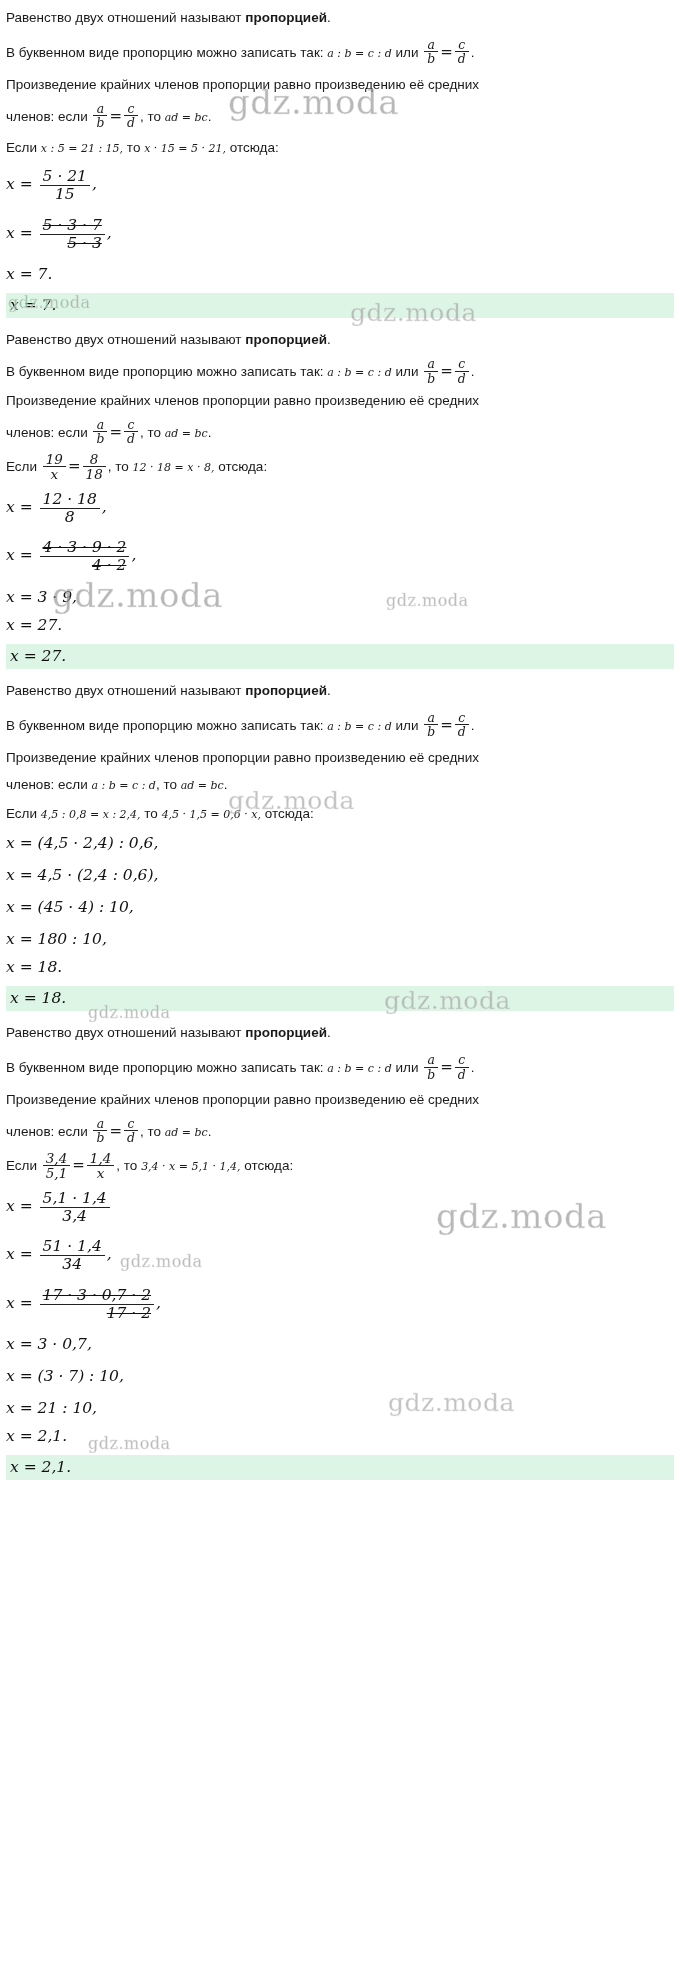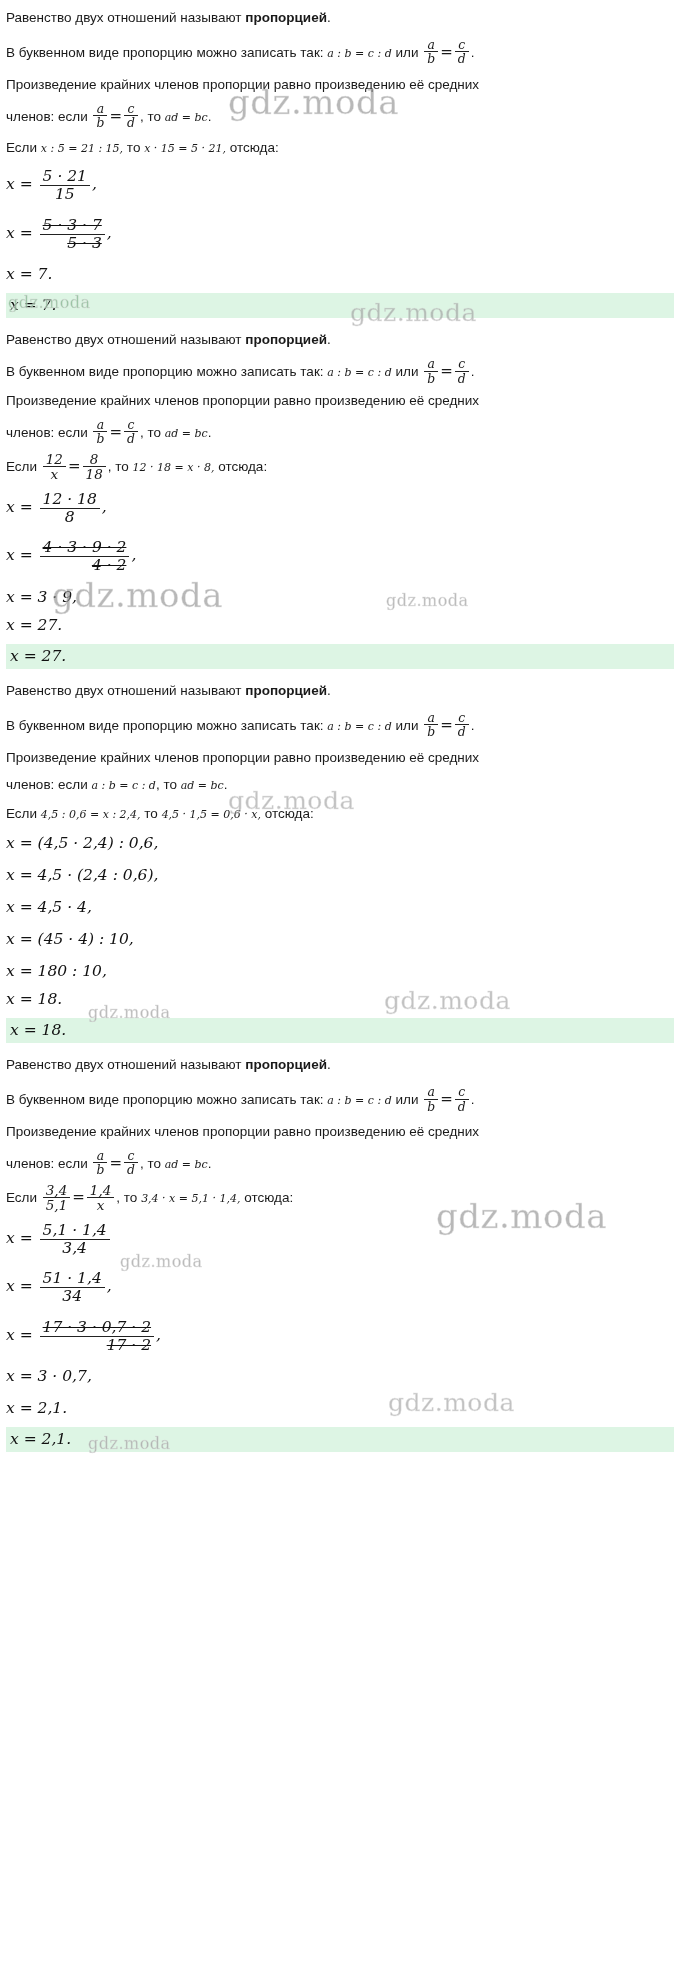--- a/index.html
+++ b/index.html
@@ -136,21 +136,21 @@
     </p>
 
     <p class="line tight">
       <span>Произведение крайних членов пропорции равно произведению её средних</span>
     </p>
     <p class="line tight">
       <span>членов: если </span><span class="frac math"><span class="num">a</span><span class="den">b</span></span><span class="math-up">=</span><span class="frac math"><span class="num">c</span><span class="den">d</span></span><span>, то </span><span class="math">ad = bc</span><span>.</span>
     </p>
 
     <p class="line">
-      <span>Если </span><span class="frac math big"><span class="num">12</span><span class="den">x</span></span><span class="math-up">=</span><span class="frac math big"><span class="num">8</span><span class="den">18</span></span><span>, то </span><span class="math">12 · 18 = x · 8,</span><span> отсюда:</span>
+      <span>Если </span><span class="frac math big"><span class="num">19</span><span class="den">x</span></span><span class="math-up">=</span><span class="frac math big"><span class="num">8</span><span class="den">18</span></span><span>, то </span><span class="math">12 · 18 = x · 8,</span><span> отсюда:</span>
     </p>
 
     <div class="eq">
       <span>x =</span>
       <span class="frac big"><span class="num">12 · 18</span><span class="den">8</span></span><span>,</span>
     </div>
 
     <div class="eq">
       <span>x =</span>
       <span class="frac big"><span class="num strike">4 · 3 · 9 · 2</span><span class="den strike">4 · 2</span></span><span>,</span>
@@ -173,26 +173,25 @@
     </p>
 
     <p class="line tight">
       <span>Произведение крайних членов пропорции равно произведению её средних</span>
     </p>
     <p class="line">
       <span>членов: если </span><span class="math">a : b = c : d</span><span>, то </span><span class="math">ad = bc</span><span>.</span>
     </p>
 
     <p class="line">
-      <span>Если </span><span class="math">4,5 : 0,6 = x : 2,4,</span><span> то </span><span class="math">4,5 · 1,5 = 0,6 · x,</span><span> отсюда:</span>
+      <span>Если </span><span class="math">4,5 : 0,8 = x : 2,4,</span><span> то </span><span class="math">4,5 · 1,5 = 0,6 · x,</span><span> отсюда:</span>
     </p>
 
     <div class="eq">x = (4,5 · 2,4) : 0,6,</div>
     <div class="eq">x = 4,5 · (2,4 : 0,6),</div>
-    <div class="eq">x = 4,5 · 4,</div>
     <div class="eq">x = (45 · 4) : 10,</div>
     <div class="eq small-gap">x = 180 : 10,</div>
     <div class="eq small-gap">x = 18.</div>
 
     <div class="answer">x = 18.</div>
   </div>
 
   <div class="blk">
 
     <p class="line">
@@ -223,20 +222,22 @@
       <span>x =</span>
       <span class="frac big"><span class="num">51 · 1,4</span><span class="den">34</span></span><span>,</span>
     </div>
 
     <div class="eq">
       <span>x =</span>
       <span class="frac big"><span class="num strike">17 · 3 · 0,7 · 2</span><span class="den strike">17 · 2</span></span><span>,</span>
     </div>
 
     <div class="eq">x = 3 · 0,7,</div>
+    <div class="eq">x = (3 · 7) : 10,</div>
+    <div class="eq small-gap">x = 21 : 10,</div>
     <div class="eq small-gap">x = 2,1.</div>
 
     <div class="answer">x = 2,1.</div>
   </div>
 
   <div>
     <span class="wm big" style="left:228px; top:82px;">gdz.moda</span>
     <span class="wm small green" style="left:8px; top:293px;">gdz.moda</span>
     <span class="wm mid" style="left:350px; top:298px;">gdz.moda</span>
     <span class="wm big" style="left:52px; top:575px;">gdz.moda</span>

